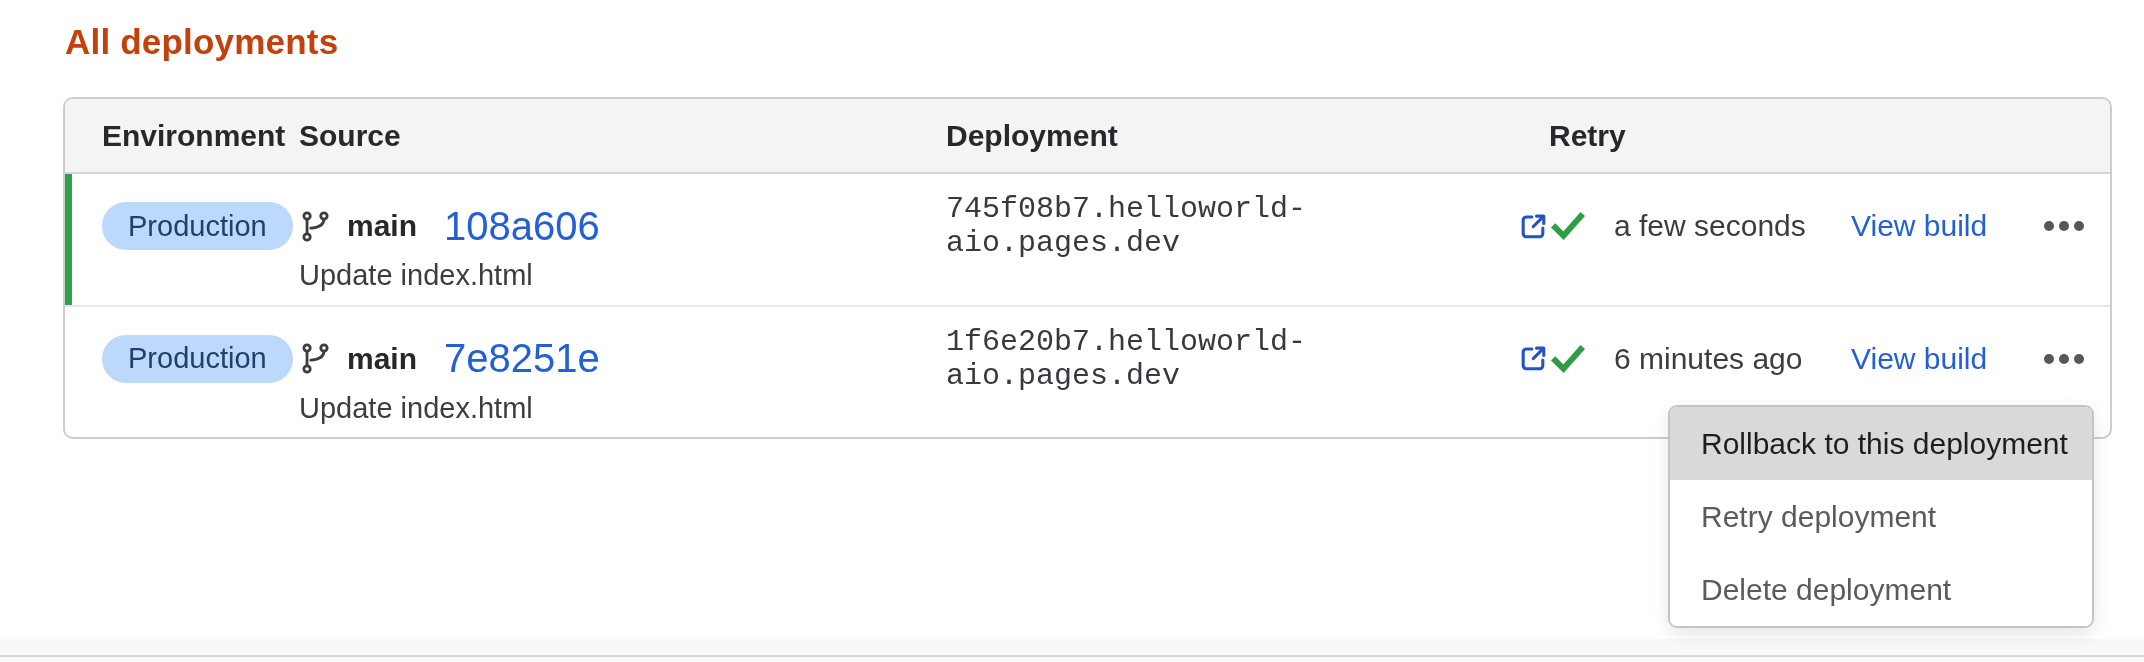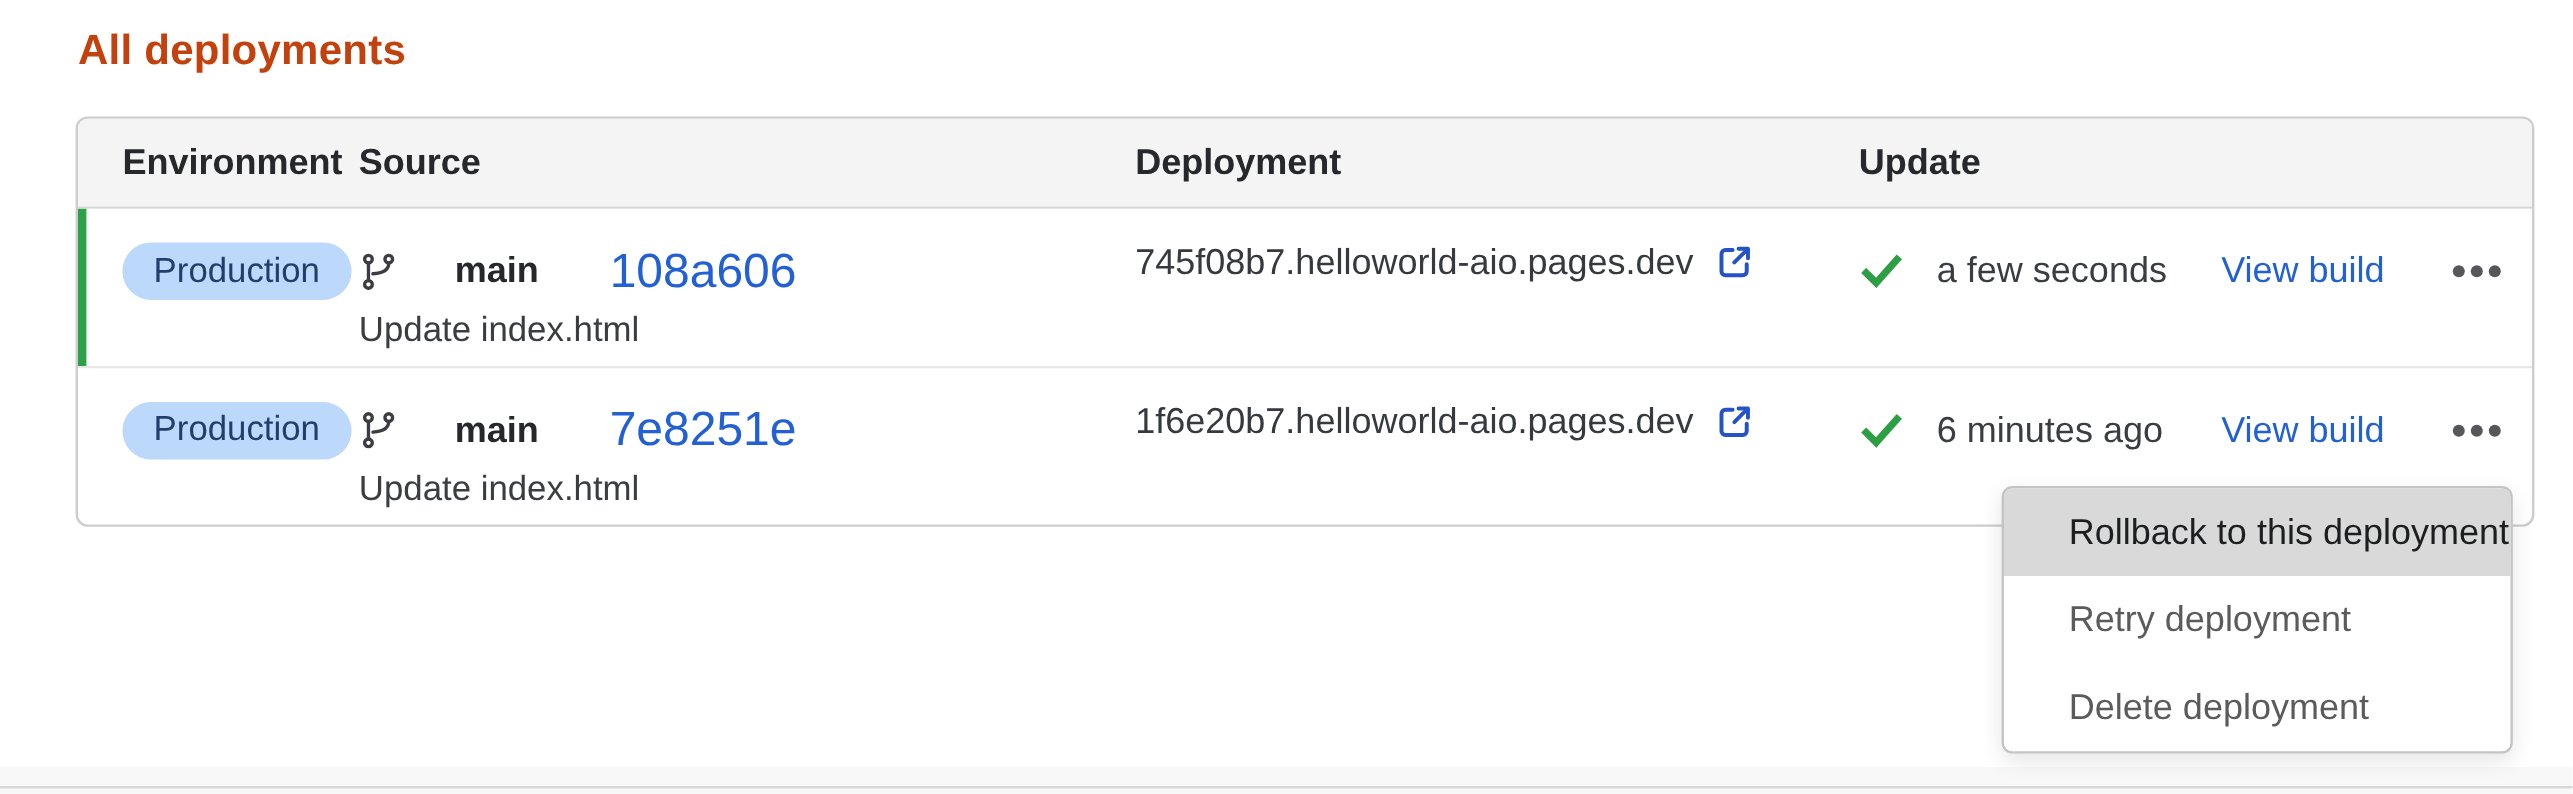--- a/index.html
+++ b/index.html
@@ -36,28 +36,28 @@
   .active-bar {
     position:absolute; left:0; top:0; bottom:0; width:7px;
     background:#2da04a; border-radius:0;
   }
 
   .badge {
     display:inline-flex; align-items:center; height:48px; padding:0 26px;
     border-radius:25px; background:#bcd8fb; color:#243e6c; font-size:29px;
   }
 
-  .source-line1 { display:flex; align-items:center; height:48px;gap:32px; }
+  .source-line1 { display:flex; align-items:center; height:48px; }
   .branch-icon { width:33px; height:33px; color:#3a3d41; flex:0 0 auto; }
   .branch-icon svg, .check-icon svg, .ext-link svg { display:block; width:100%; height:100%; }
   .branch-name { font-size:30px; font-weight:700; color:#26282c; margin-left:15px; }
   .commit-link { font-size:40px; color:#2260d4; margin-left:27px; text-decoration:none; cursor:pointer; }
   .commit-msg { margin-top:9px; font-size:29px; color:#3a3d41; }
 
-  .deploy-line { display:flex; align-items:flex-start; height:48px; }
+  .deploy-line { display:flex; align-items:center; height:48px;font-family:Liberation Mono, monospace; }
   .deploy-url { font-size:30px; color:#36393f; }
   .ext-link { width:33px; height:33px; margin-left:18px; color:#2553c5; cursor:pointer; }
 
   .status-cell { position:relative; height:48px; }
   .status-group { position:absolute; left:0; top:0; height:48px; display:flex; align-items:center; }
   .check-icon { width:38px; height:38px; flex:0 0 auto; }
   .status-time { font-size:30px; color:#3a3d41; margin-left:27px; }
   .view-build {
     position:absolute; left:302px; top:0; height:48px;
     display:flex; align-items:center; font-size:30px; color:#2260d4;
@@ -70,21 +70,21 @@
   }
   .dot { width:10px; height:10px; border-radius:50%; background:#55575b; }
 
   
   .context-menu {
     position:absolute; left:1668px; top:405px; width:426px;
     background:#ffffff; border:2px solid #c4c4c4; border-radius:9px;
     box-shadow:0 6px 18px rgba(0,0,0,.10); overflow:hidden; z-index:10;
   }
   .menu-item {
-    height:73px; display:flex; align-items:center; padding-left:54px;
+    height:73px; display:flex; align-items:center; padding-left:31px;
     font-size:30px; color:#5b5b5b; cursor:pointer; background:#fff;
   }
   .menu-item.highlighted { background:#d9d9d9; color:#1d1e20; }
 
   
   .bottom-band {
     position:absolute; left:0; top:639px; width:2144px; height:23px;
     background:#f8f8f8;
   }
   .bottom-line {
@@ -98,21 +98,21 @@
 <div class="stage">
 
   <h1 class="page-title">All deployments</h1>
 
   <div class="table">
 
     <div class="thead">
       <div class="th">Environment</div>
       <div class="th">Source</div>
       <div class="th">Deployment</div>
-      <div class="th">Update</div>
+      <div class="th">Retry</div>
     </div>
 
     <div class="row">
       <div class="active-bar"></div>
       <div>
         <span class="badge">Production</span>
       </div>
       <div>
         <div class="source-line1">
           <span class="branch-icon">

